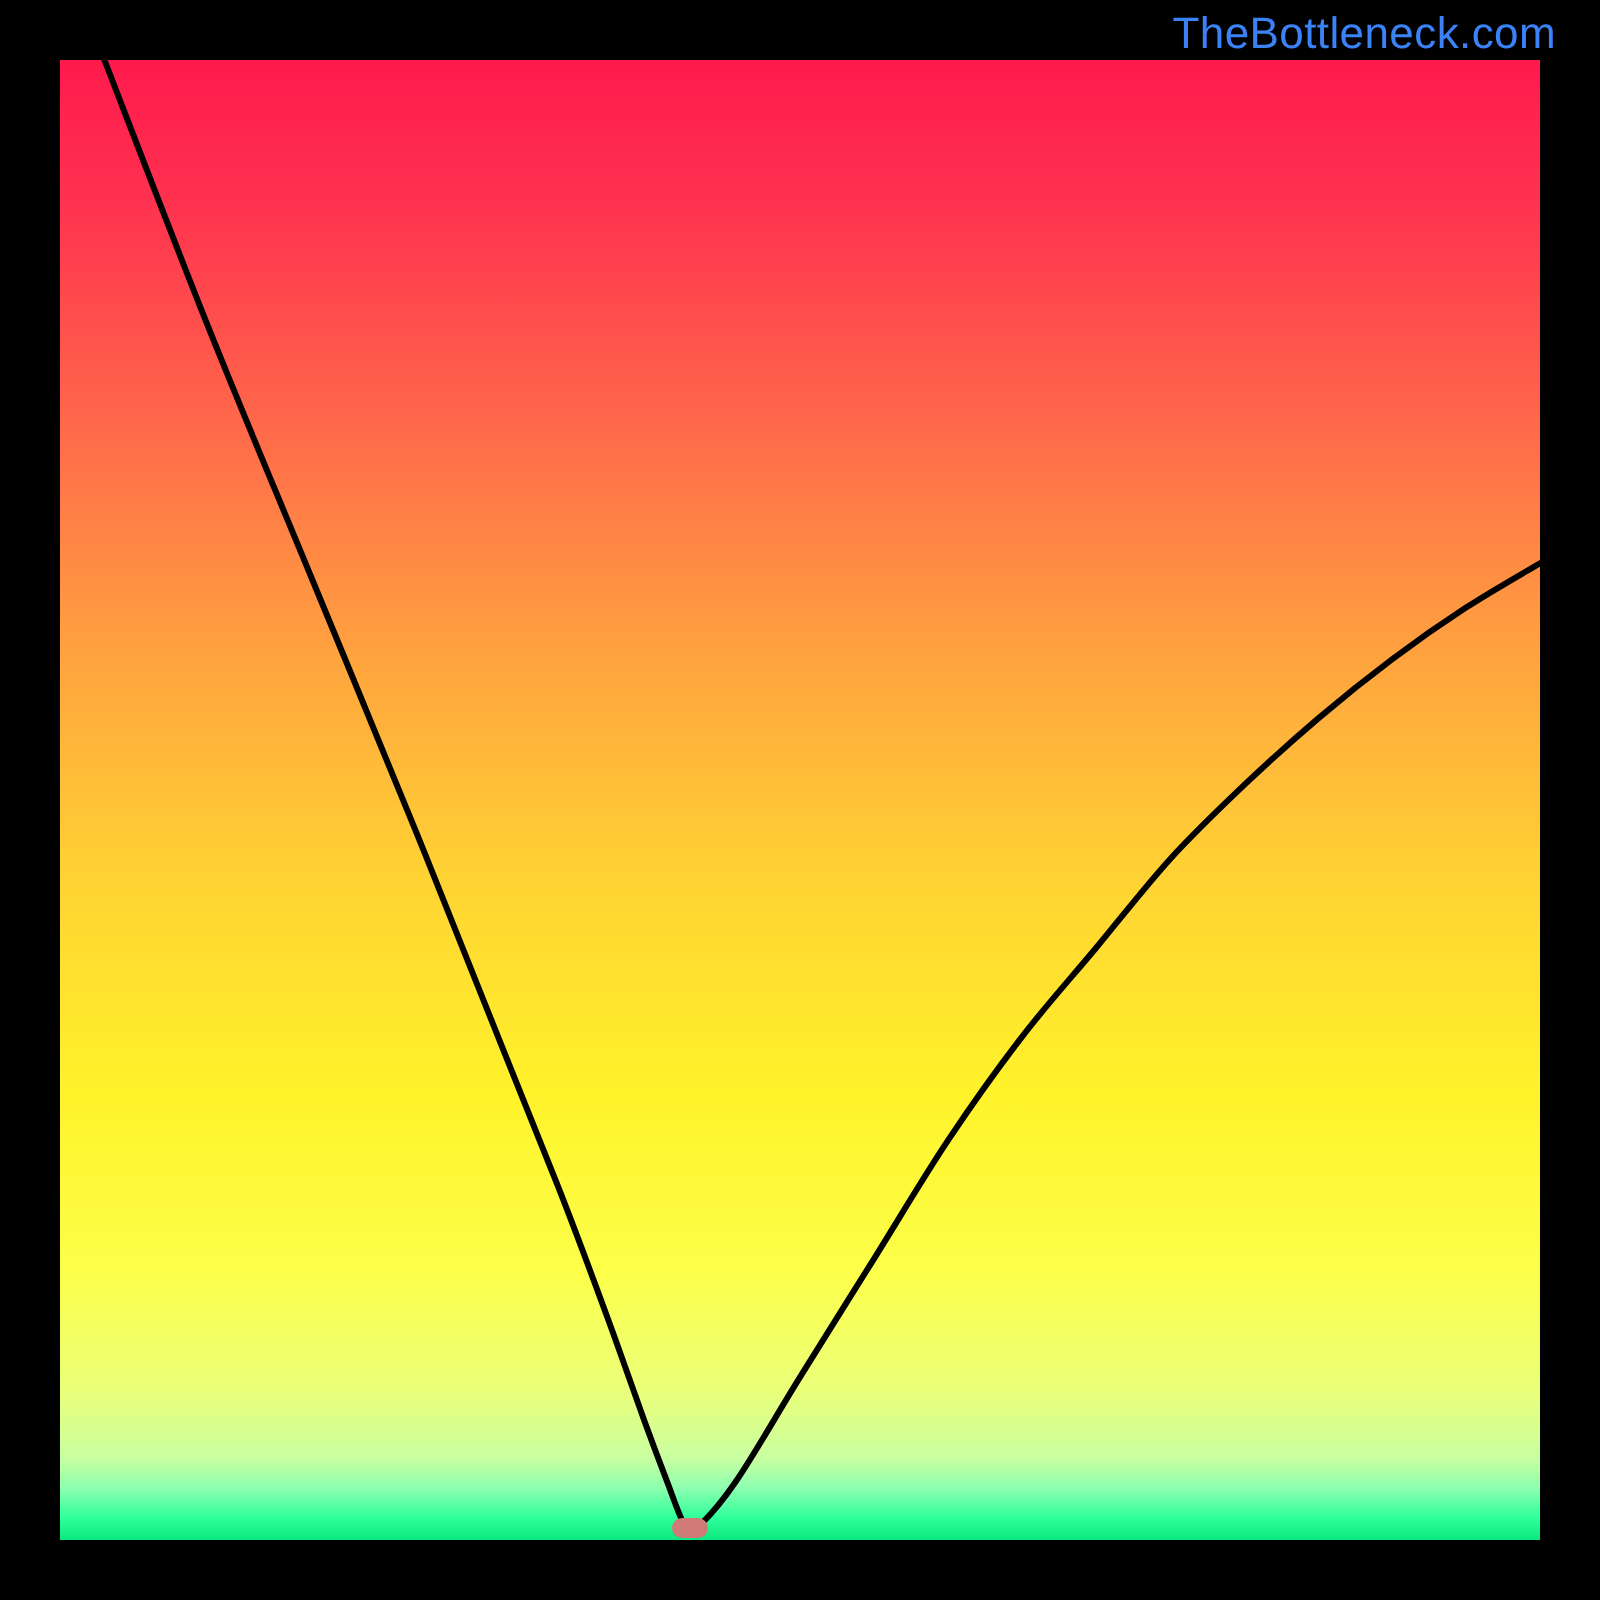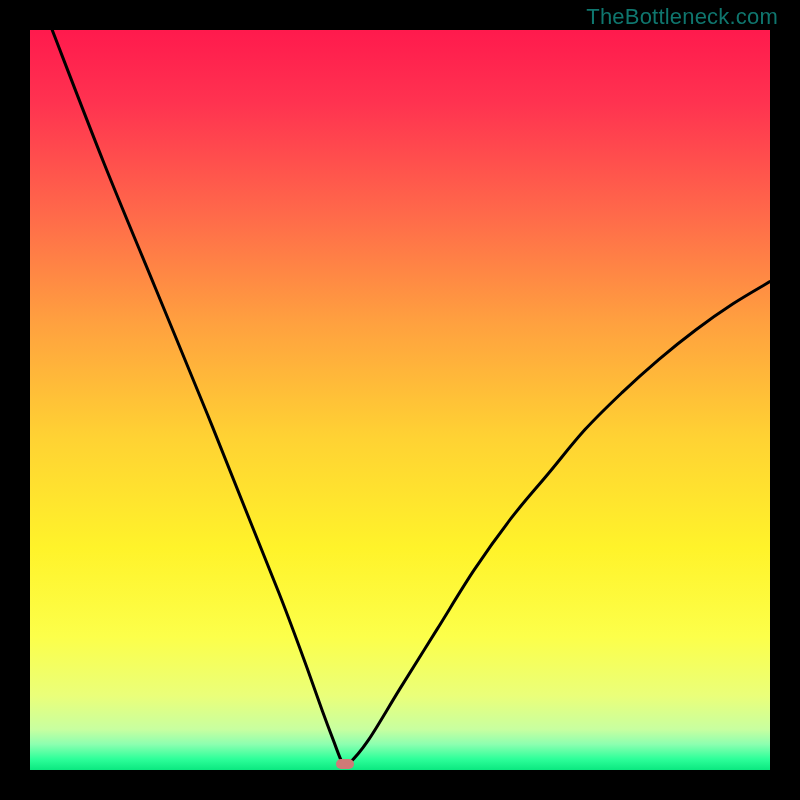--- a/index.html
+++ b/index.html
@@ -28,21 +28,21 @@
     overflow: hidden;
   }
   .gradient-bg {
     position: absolute;
     inset: 0;
   }
   .watermark {
     position: absolute;
     top: 4px;
     right: 22px;
-    color: #0f766e;
+    color: #3b82f6;
     font-size: 22px;
     font-weight: 500;
     letter-spacing: 0.2px;
     user-select: none;
   }
   svg.curve {
     position: absolute;
     inset: 0;
   }
   .marker {

